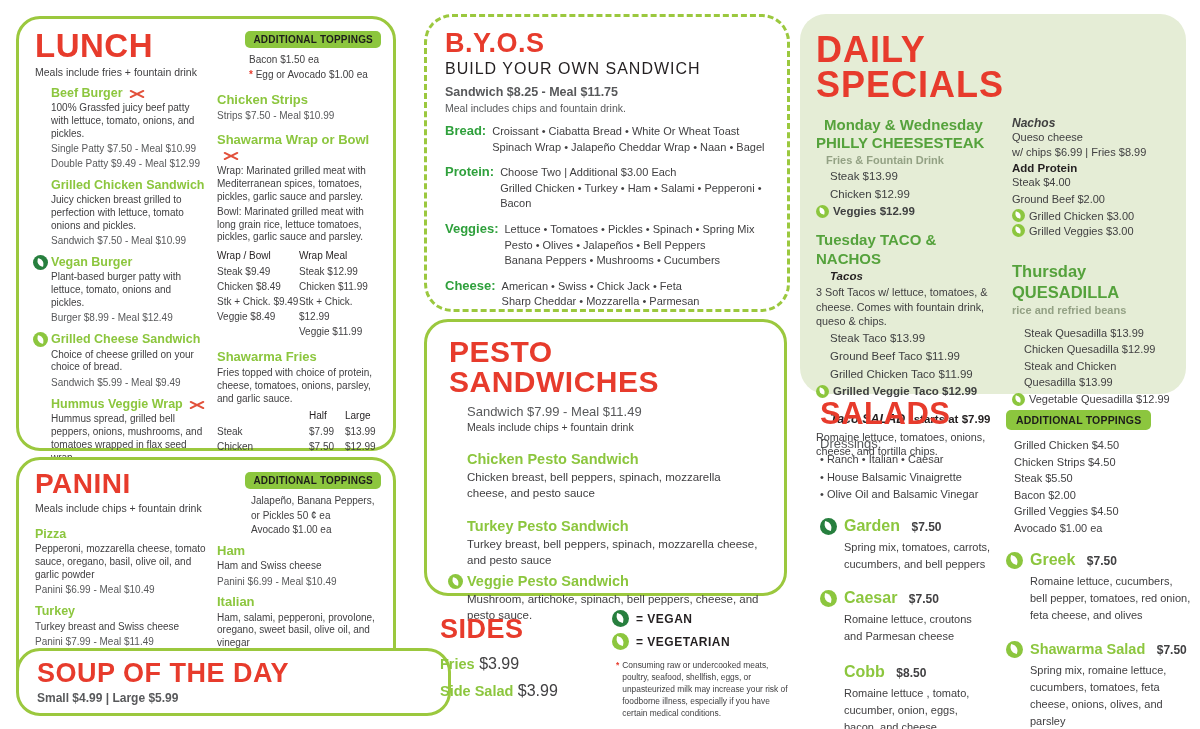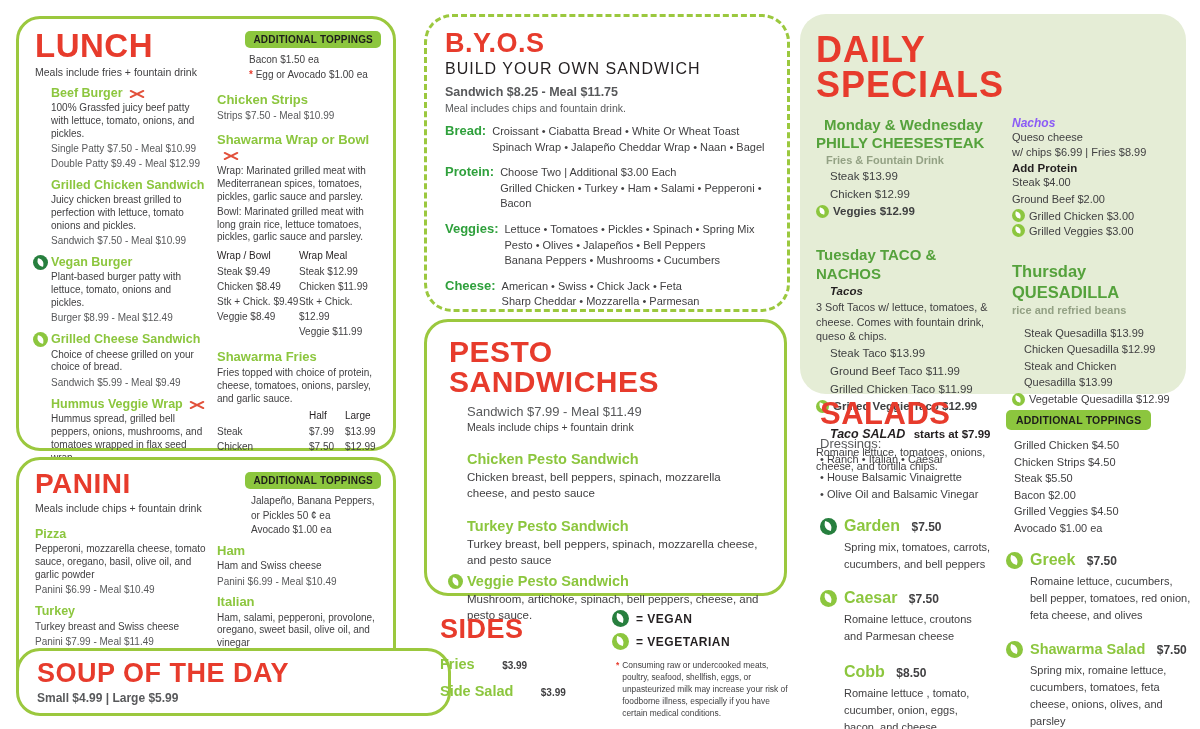--- a/index.html
+++ b/index.html
@@ -76,45 +76,45 @@
   .pesto-price{font-size:13px;color:#58595b;margin-top:7px}
   .pesto-note{font-size:10.5px;color:#414042;margin-top:2px}
   .p-item{margin-top:14px;position:relative}
   .p-name{color:#8cc63e;font-weight:700;font-size:14.5px}
   .p-desc{font-size:11.5px;line-height:1.35;margin-top:3px;color:#414042}
   .p-item .vicon{position:absolute;left:-19px;top:1px}
 
   
   .side-row{margin-top:9px}
   .side-name{color:#8cc63e;font-weight:700;font-size:14.5px}
-  .side-price{font-size:10px;color:#414042;font-weight:700;margin-left:23px}
+  .side-price{font-size:16px;color:#414042;font-weight:400;margin-left:0}
 
   
   .leg-row{display:flex;align-items:center;gap:7px;margin-top:6px}
   .leg-label{font-size:12px;font-weight:700;color:#231f20;letter-spacing:.5px}
   .warning{display:flex;gap:3px;font-size:8.4px;line-height:1.42;color:#414042;width:178px}
 
   
   .spanel{background:#e5edd6;border-radius:26px}
   .sp-title{text-align:left;color:#e73b2c;font-weight:800;font-size:36px;line-height:.98;letter-spacing:1px;margin-top:8px}
   .sp-cols{display:flex;gap:16px;margin-top:13px}
   .sp-left{width:180px}
   .sp-right{flex:1;min-width:0}
   .sp-day{font-size:15px;font-weight:700;color:#55a23c;line-height:1.25}
   .sp-sub{font-size:11px;color:#93a184;font-weight:600;margin:1px 0 0 10px}
   .sp-item{font-size:11.5px;font-weight:400;color:#3f4041;margin:3px 0 0 14px;line-height:1.3}
   .sp-veg{display:flex;align-items:center;gap:4px;margin-top:3px}
   .sp-veg .t{font-size:11.5px;font-weight:600;color:#3f4041}
-  .sp-block2{margin-top:28px}
+  .sp-block2{margin-top:13px}
   .sp-italic{font-style:italic;font-weight:700;font-size:11.5px;color:#231f20;margin:2px 0 0 14px}
   .sp-desc{font-size:10.8px;line-height:1.32;margin-top:3px;color:#414042}
   .tsalad{margin-top:11px}
   .tsalad .n{font-style:italic;font-weight:700;font-size:12.5px;color:#231f20;margin-left:14px}
   .tsalad .p{font-weight:700;font-size:11.5px;color:#231f20;margin-left:4px}
-  .nx-italic{font-style:italic;font-weight:700;font-size:12px;color:#8b5cf6}
+  .nx-italic{font-style:italic;font-weight:700;font-size:12px;color:#404040}
   .nx-line{font-size:11px;line-height:1.45;color:#414042}
   .nx-bold{font-weight:700;color:#231f20;font-size:11.5px;margin-top:1px}
   .nx-item{font-size:11px;line-height:1.5;color:#414042}
   .nx-veg{display:flex;align-items:center;gap:4px;margin-top:2px}
   .nx-veg .t{font-size:11px;color:#414042}
   .th-items{margin-top:9px}
   .th-items .nx-item{margin-left:12px}
 
   
   .sal-cols{display:flex;gap:14px}

